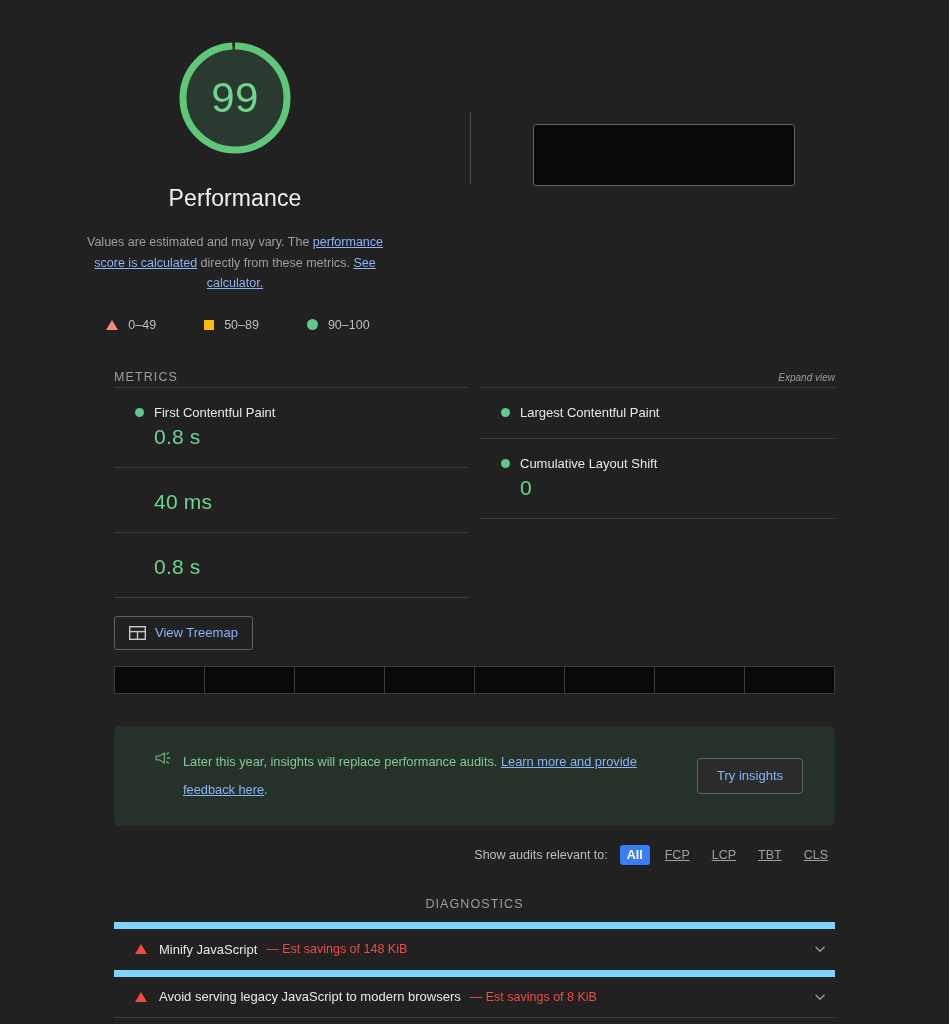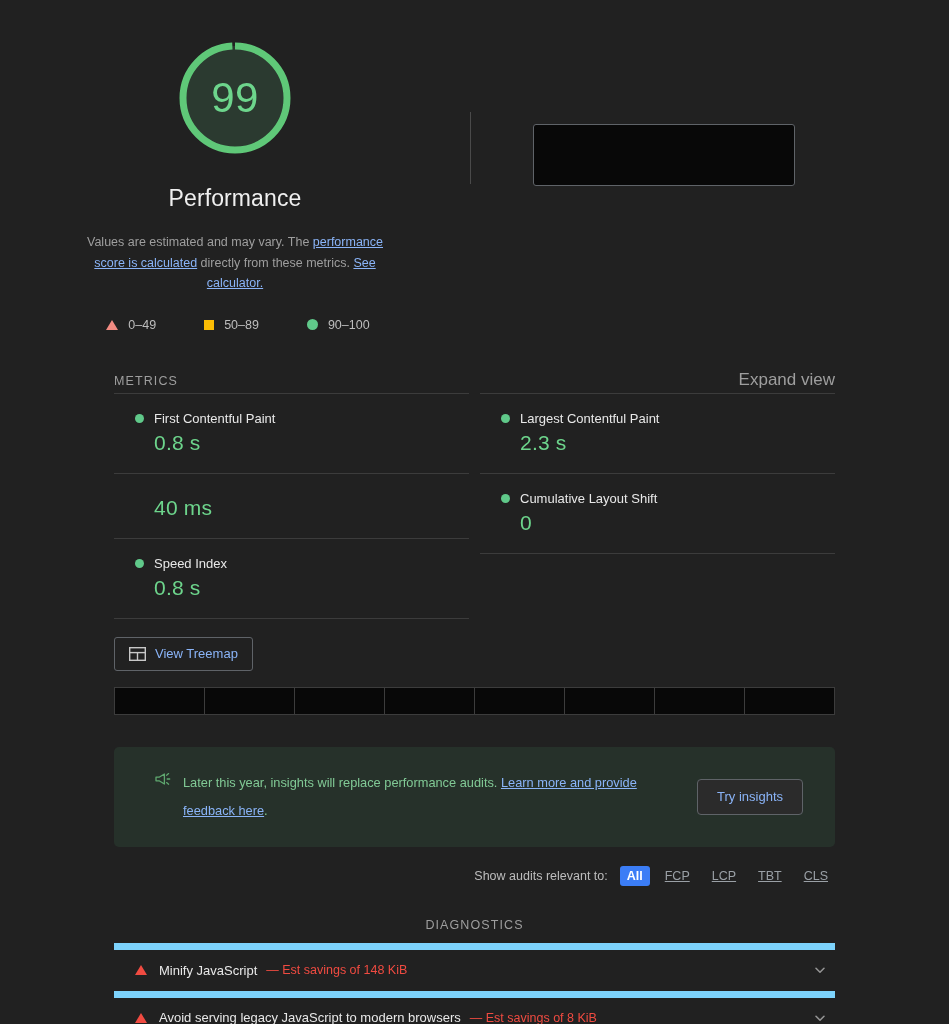--- a/index.html
+++ b/index.html
@@ -150,23 +150,24 @@
   }
 
   .section-label {
     font-size: 12.5px;
     letter-spacing: 1.1px;
     color: #9e9e9e;
     text-transform: uppercase;
   }
 
   .expand-view {
-    font-size: 17px;
+    font-size: 10px;
     color: #9e9e9e;
     cursor: pointer;
+    font-style: italic;
   }
 
   
   .metrics-grid {
     margin-top: 3px;
     display: grid;
     grid-template-columns: 1fr 1fr;
     column-gap: 11px;
   }
 
@@ -414,35 +415,30 @@
           <div class="metric-head">
             <span class="metric-dot"></span>
             <span class="metric-name">First Contentful Paint</span>
           </div>
           <div class="metric-value">0.8 s</div>
         </div>
         <div class="metric-item">
           <div class="metric-value">40 ms</div>
         </div>
         <div class="metric-item last">
-          <div class="metric-head">
-            <span class="metric-dot"></span>
-            <span class="metric-name">Speed Index</span>
-          </div>
           <div class="metric-value">0.8 s</div>
         </div>
       </div>
 
       <div class="metric-col">
         <div class="metric-item">
           <div class="metric-head">
             <span class="metric-dot"></span>
             <span class="metric-name">Largest Contentful Paint</span>
           </div>
-          <div class="metric-value">2.3 s</div>
         </div>
         <div class="metric-item last">
           <div class="metric-head">
             <span class="metric-dot"></span>
             <span class="metric-name">Cumulative Layout Shift</span>
           </div>
           <div class="metric-value">0</div>
         </div>
         <div class="metric-spacer"></div>
       </div>

